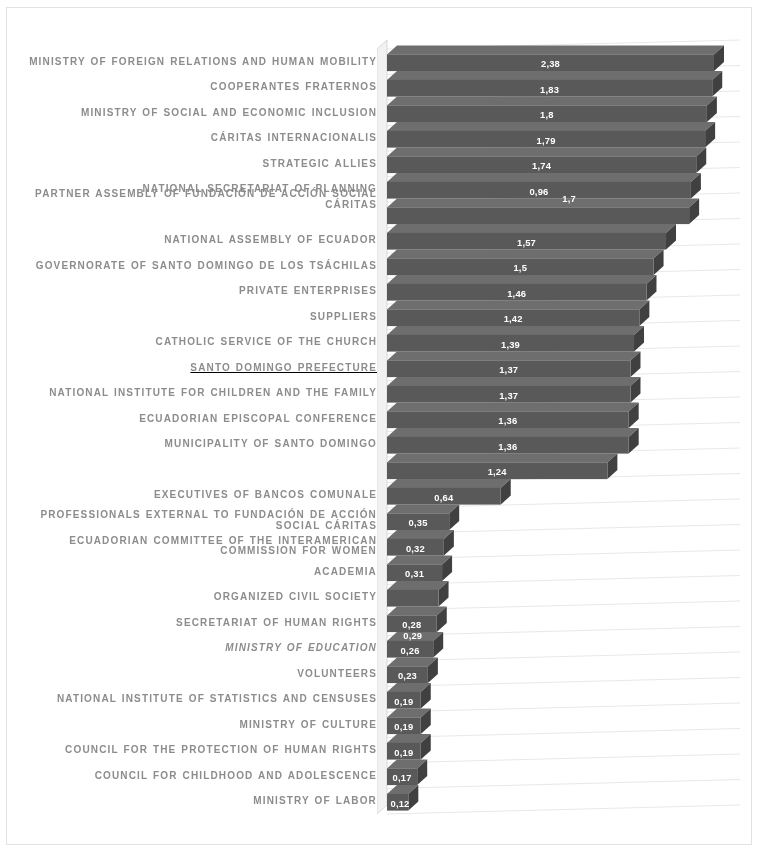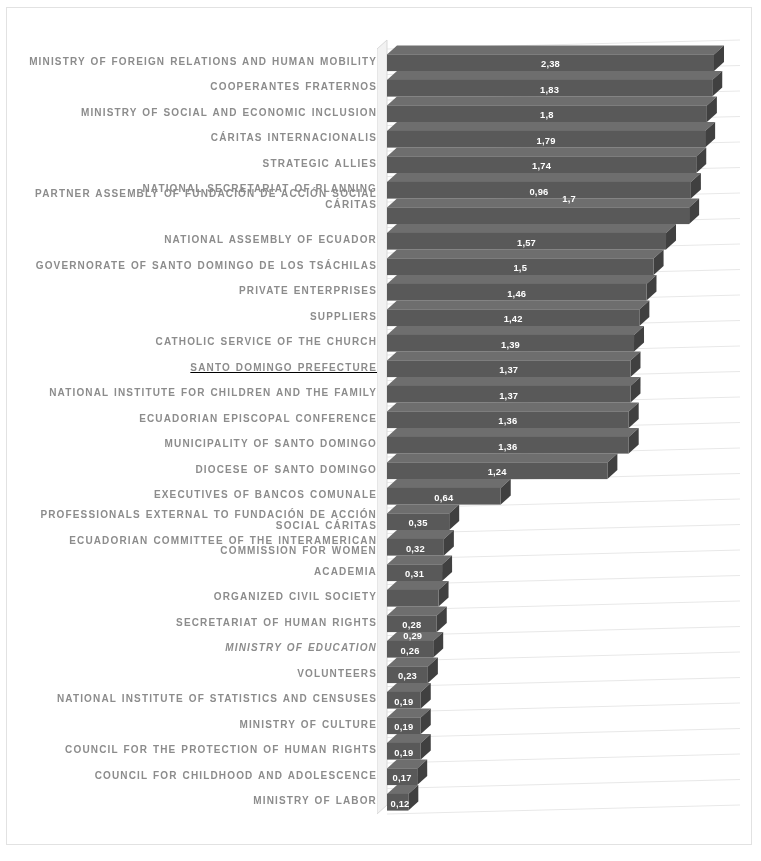--- a/index.html
+++ b/index.html
@@ -138,23 +138,20 @@
           <span class="cat-label">SANTO DOMINGO PREFECTURE</span>
         </div>
         <div class="cat-row" style="top: 340.5px; height: 25.5px;">
           <span class="cat-label">NATIONAL INSTITUTE FOR CHILDREN AND THE FAMILY</span>
         </div>
         <div class="cat-row" style="top: 366px; height: 25.5px;">
           <span class="cat-label">ECUADORIAN EPISCOPAL CONFERENCE</span>
         </div>
         <div class="cat-row" style="top: 391.5px; height: 25.5px;">
           <span class="cat-label">MUNICIPALITY OF SANTO DOMINGO</span>
-        </div>
-        <div class="cat-row" style="top: 417px; height: 25.5px;">
-          <span class="cat-label">DIOCESE OF SANTO DOMINGO</span>
         </div>
         <div class="cat-row" style="top: 442.5px; height: 25.5px;">
           <span class="cat-label">EXECUTIVES OF BANCOS COMUNALE</span>
         </div>
         <div class="cat-row" style="top: 468px; height: 25.5px;">
           <span class="cat-label">PROFESSIONALS EXTERNAL TO FUNDACIÓN DE ACCIÓN SOCIAL CÁRITAS</span>
         </div>
         <div class="cat-row" style="top: 493.5px; height: 25.5px;">
           <span class="cat-label">ECUADORIAN COMMITTEE OF THE INTERAMERICAN COMMISSION FOR WOMEN</span>
         </div>

